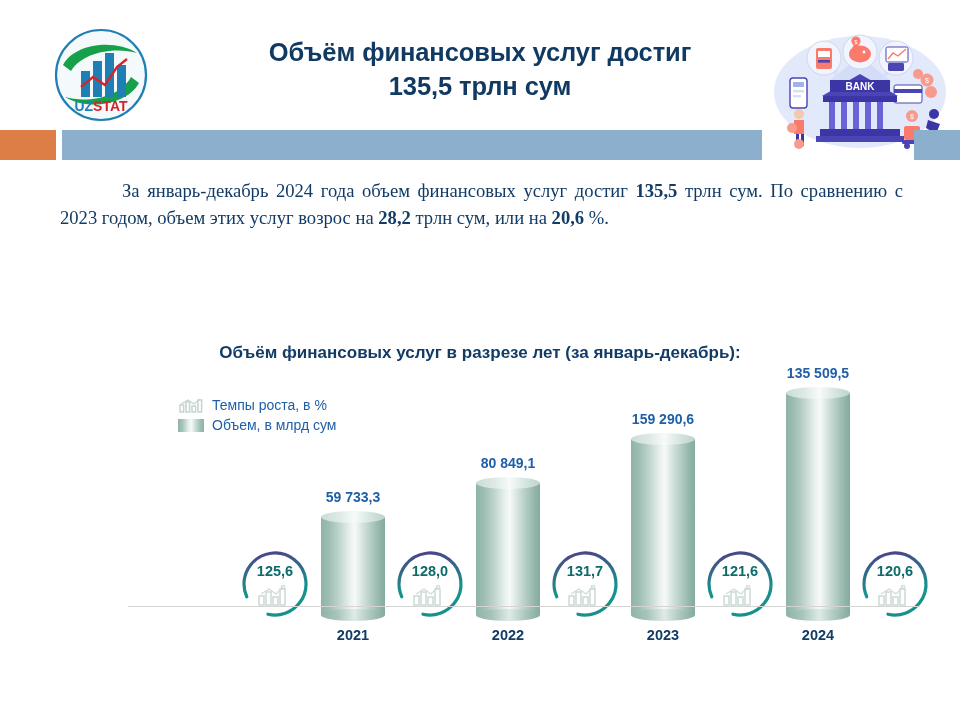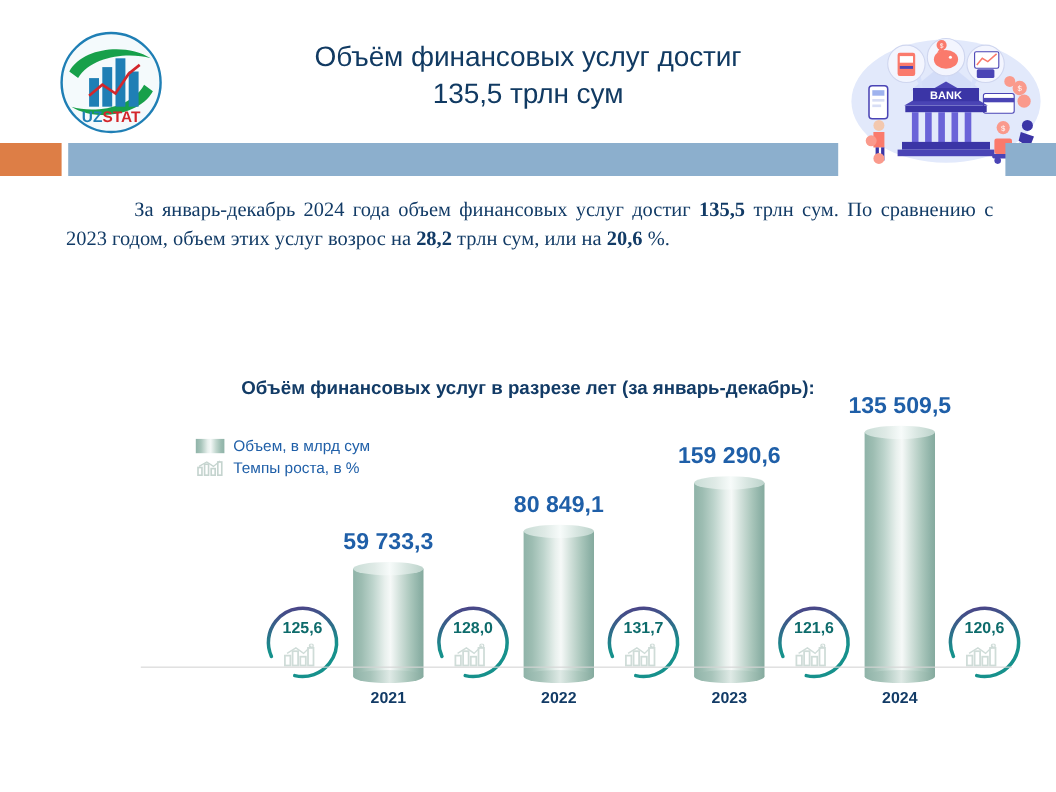--- a/index.html
+++ b/index.html
@@ -26,21 +26,21 @@
     position: absolute;
     left: 53px; top: 27px;
     width: 96px; height: 96px;
   }
   .title {
     position: absolute;
     left: 180px; top: 36px;
     width: 600px;
     text-align: center;
     font-size: 25.5px;
-    font-weight: normal;
+    font-weight: bold;
     line-height: 1.33;
     color: #113a62;
     letter-spacing: -0.1px;
   }
   .hero-art {
     position: absolute;
     left: 768px; top: 22px;
     width: 184px; height: 132px;
   }
 
@@ -124,21 +124,21 @@
     flex: none;
   }
 
   
   .bar-group { position: absolute; bottom: 0; }
   .bar-value {
     position: absolute;
     left: 50%;
     transform: translateX(-50%);
     white-space: nowrap;
-    font-size: 21px;
+    font-size: 14px;
     font-weight: bold;
     color: #1f5fa8;
   }
   .cyl {
     position: absolute;
     bottom: 0;
     width: 100%;
     background: linear-gradient(90deg,
       #8fb3a8 0%, #9dbdb2 12%, #bdd4cc 28%, #e8f0ed 45%,
       #f6f9f8 53%, #d2e1db 66%, #a9c6bb 82%, #8eb2a7 94%, #85aa9e 100%);
@@ -454,30 +454,30 @@
           <polyline points="4,9 12,4 19,9 26,2" fill="none" stroke="#cfdcd8" stroke-width="1.3"></polyline>
           <circle cx="26" cy="2" r="1.7" fill="none" stroke="#cfdcd8" stroke-width="1.2"></circle>
         </svg>
       </div>
     </div>
   </div>
 <div class="axis-line"></div>
 
 <div class="legend">
   <div class="legend-row">
-    <span class="legend-swatch"></span>
-    <span>Объем,  в млрд сум</span>
-  </div>
-  <div class="legend-row">
     <span class="legend-icon">
       <svg width="26" height="15" viewBox="0 0 26 15">
         <g fill="none" stroke="#c5d4cf" stroke-width="1.5">
           <rect x="2" y="7" width="3.6" height="7"></rect>
           <rect x="8" y="4" width="3.6" height="10"></rect>
           <rect x="14" y="8" width="3.6" height="6"></rect>
           <rect x="20" y="2" width="3.6" height="12"></rect>
         </g>
         <polyline points="3,6 10,2 16,6 22,1" fill="none" stroke="#c5d4cf" stroke-width="1.2"></polyline>
       </svg>
     </span>
     <span>Темпы  роста, в %</span>
   </div>
+  <div class="legend-row">
+    <span class="legend-swatch"></span>
+    <span>Объем,  в млрд сум</span>
+  </div>
 </div>
 
 </body></html>

